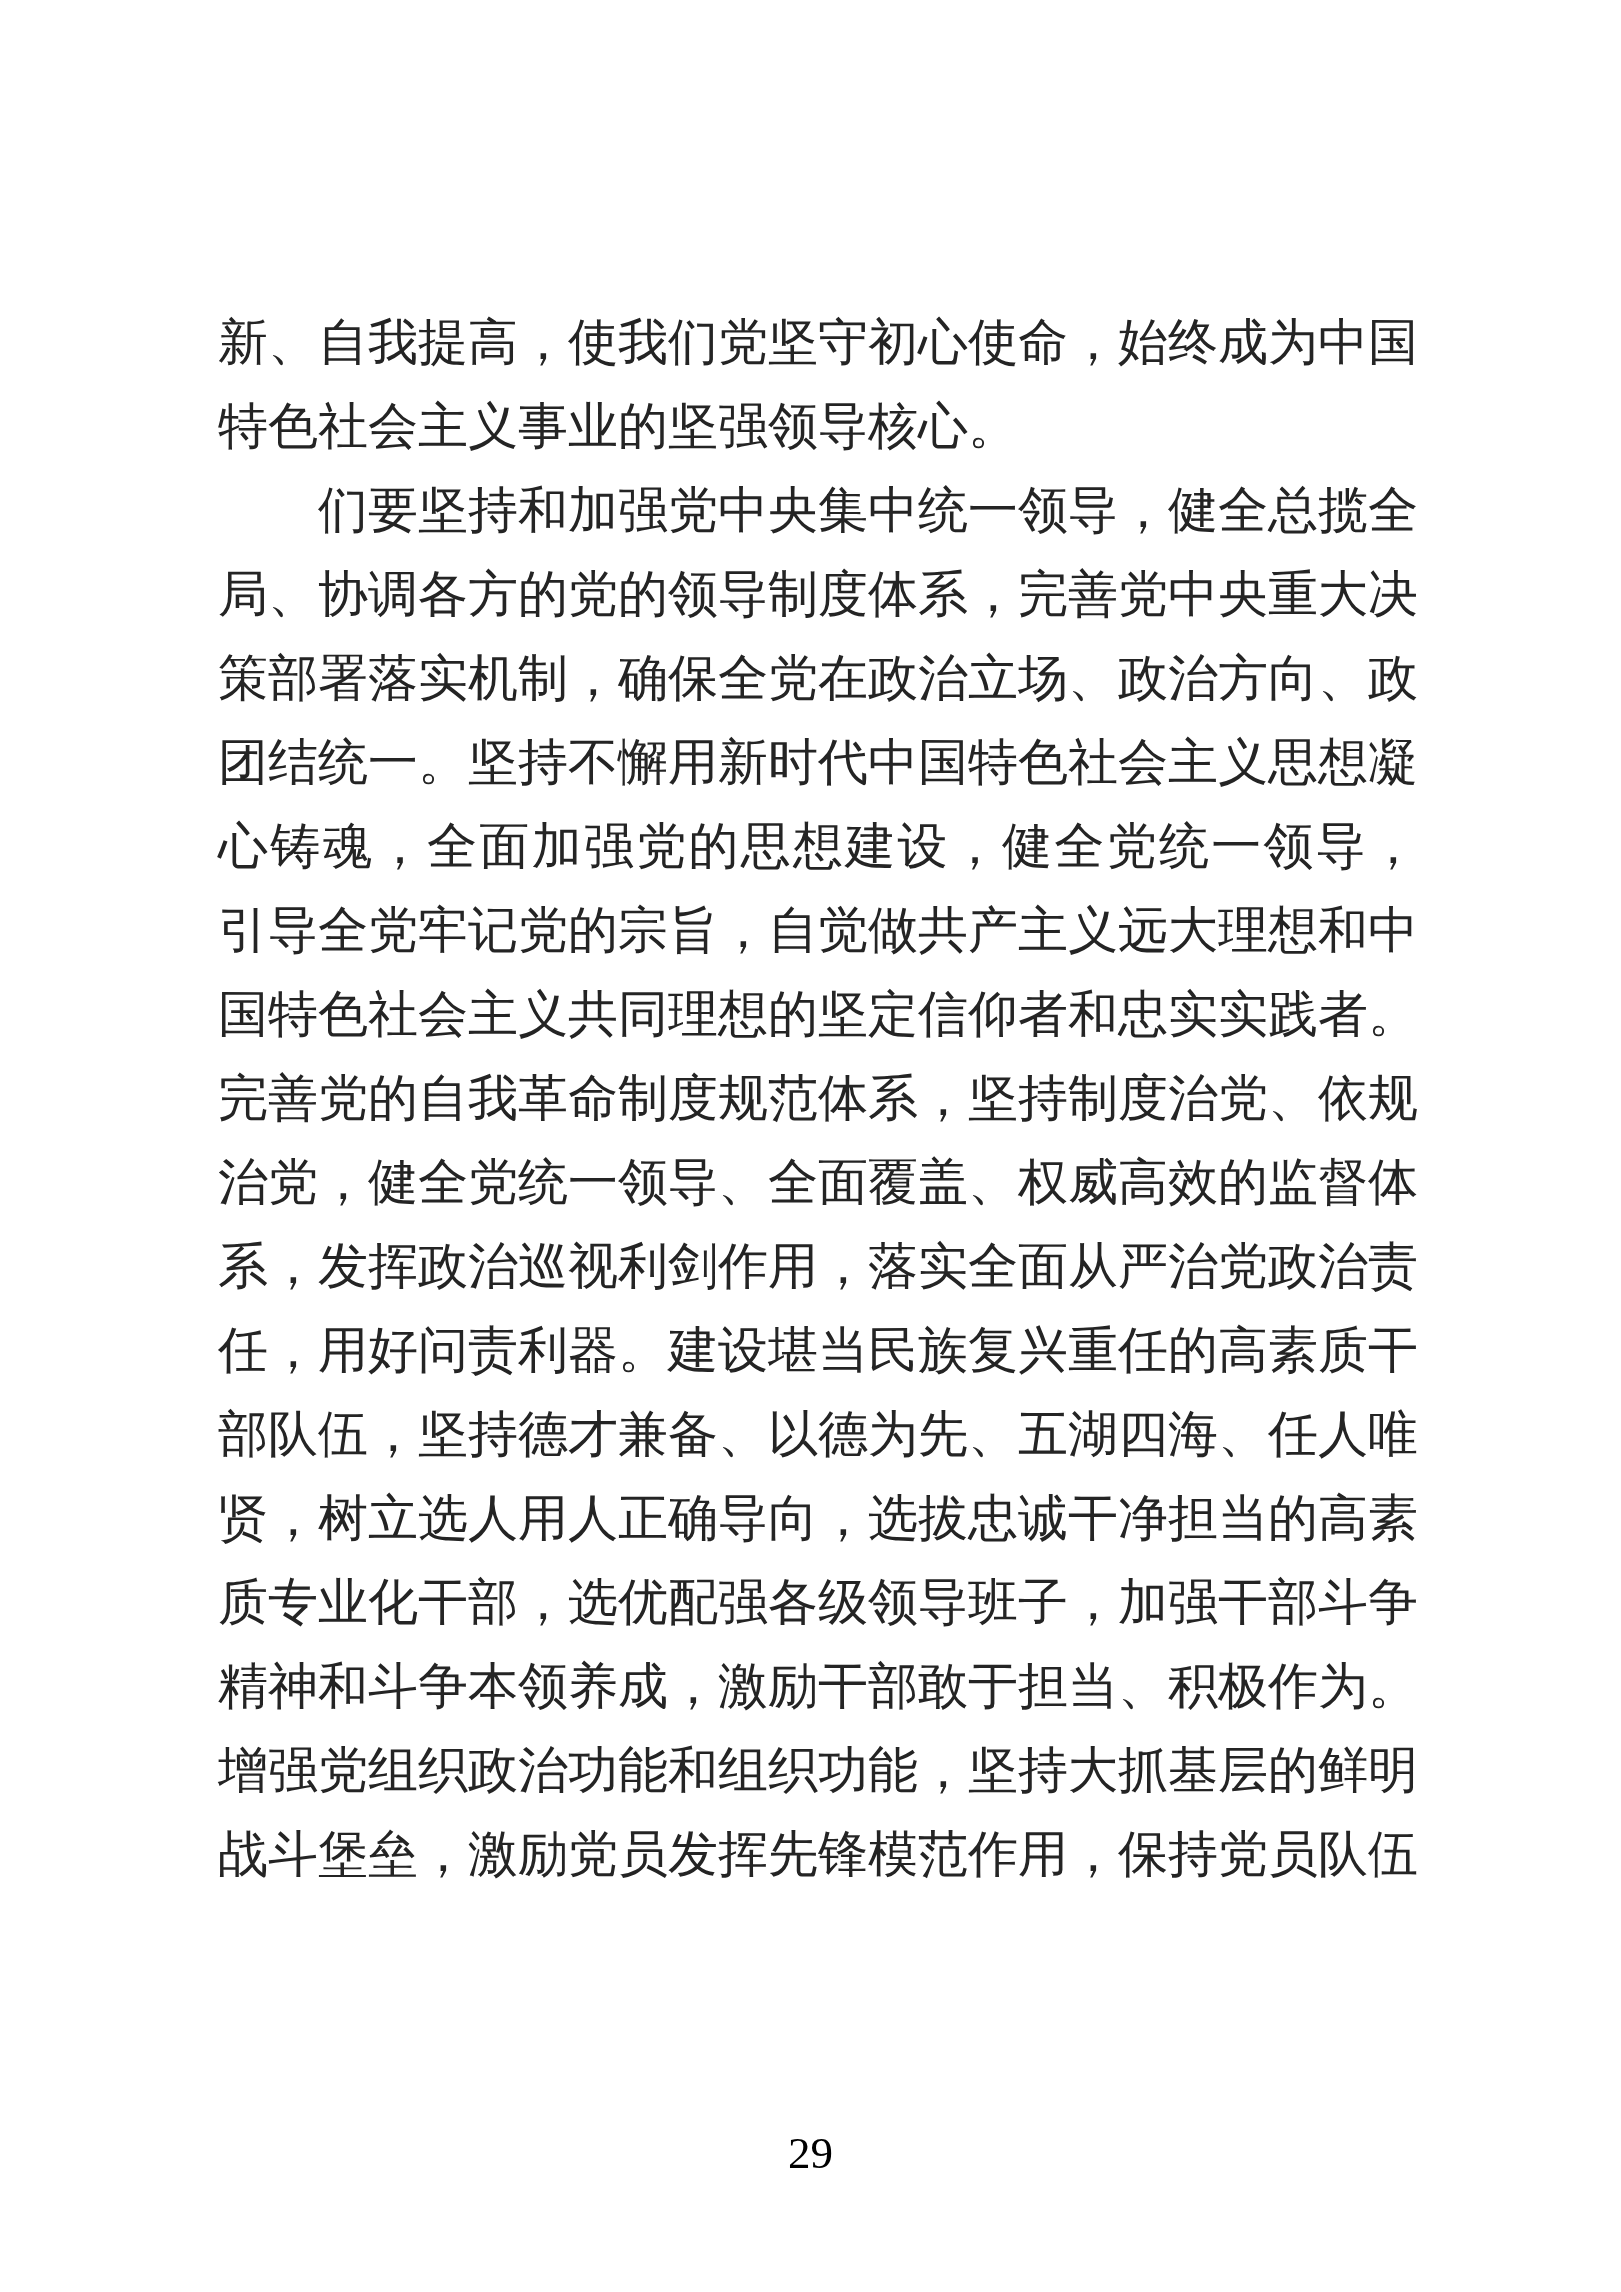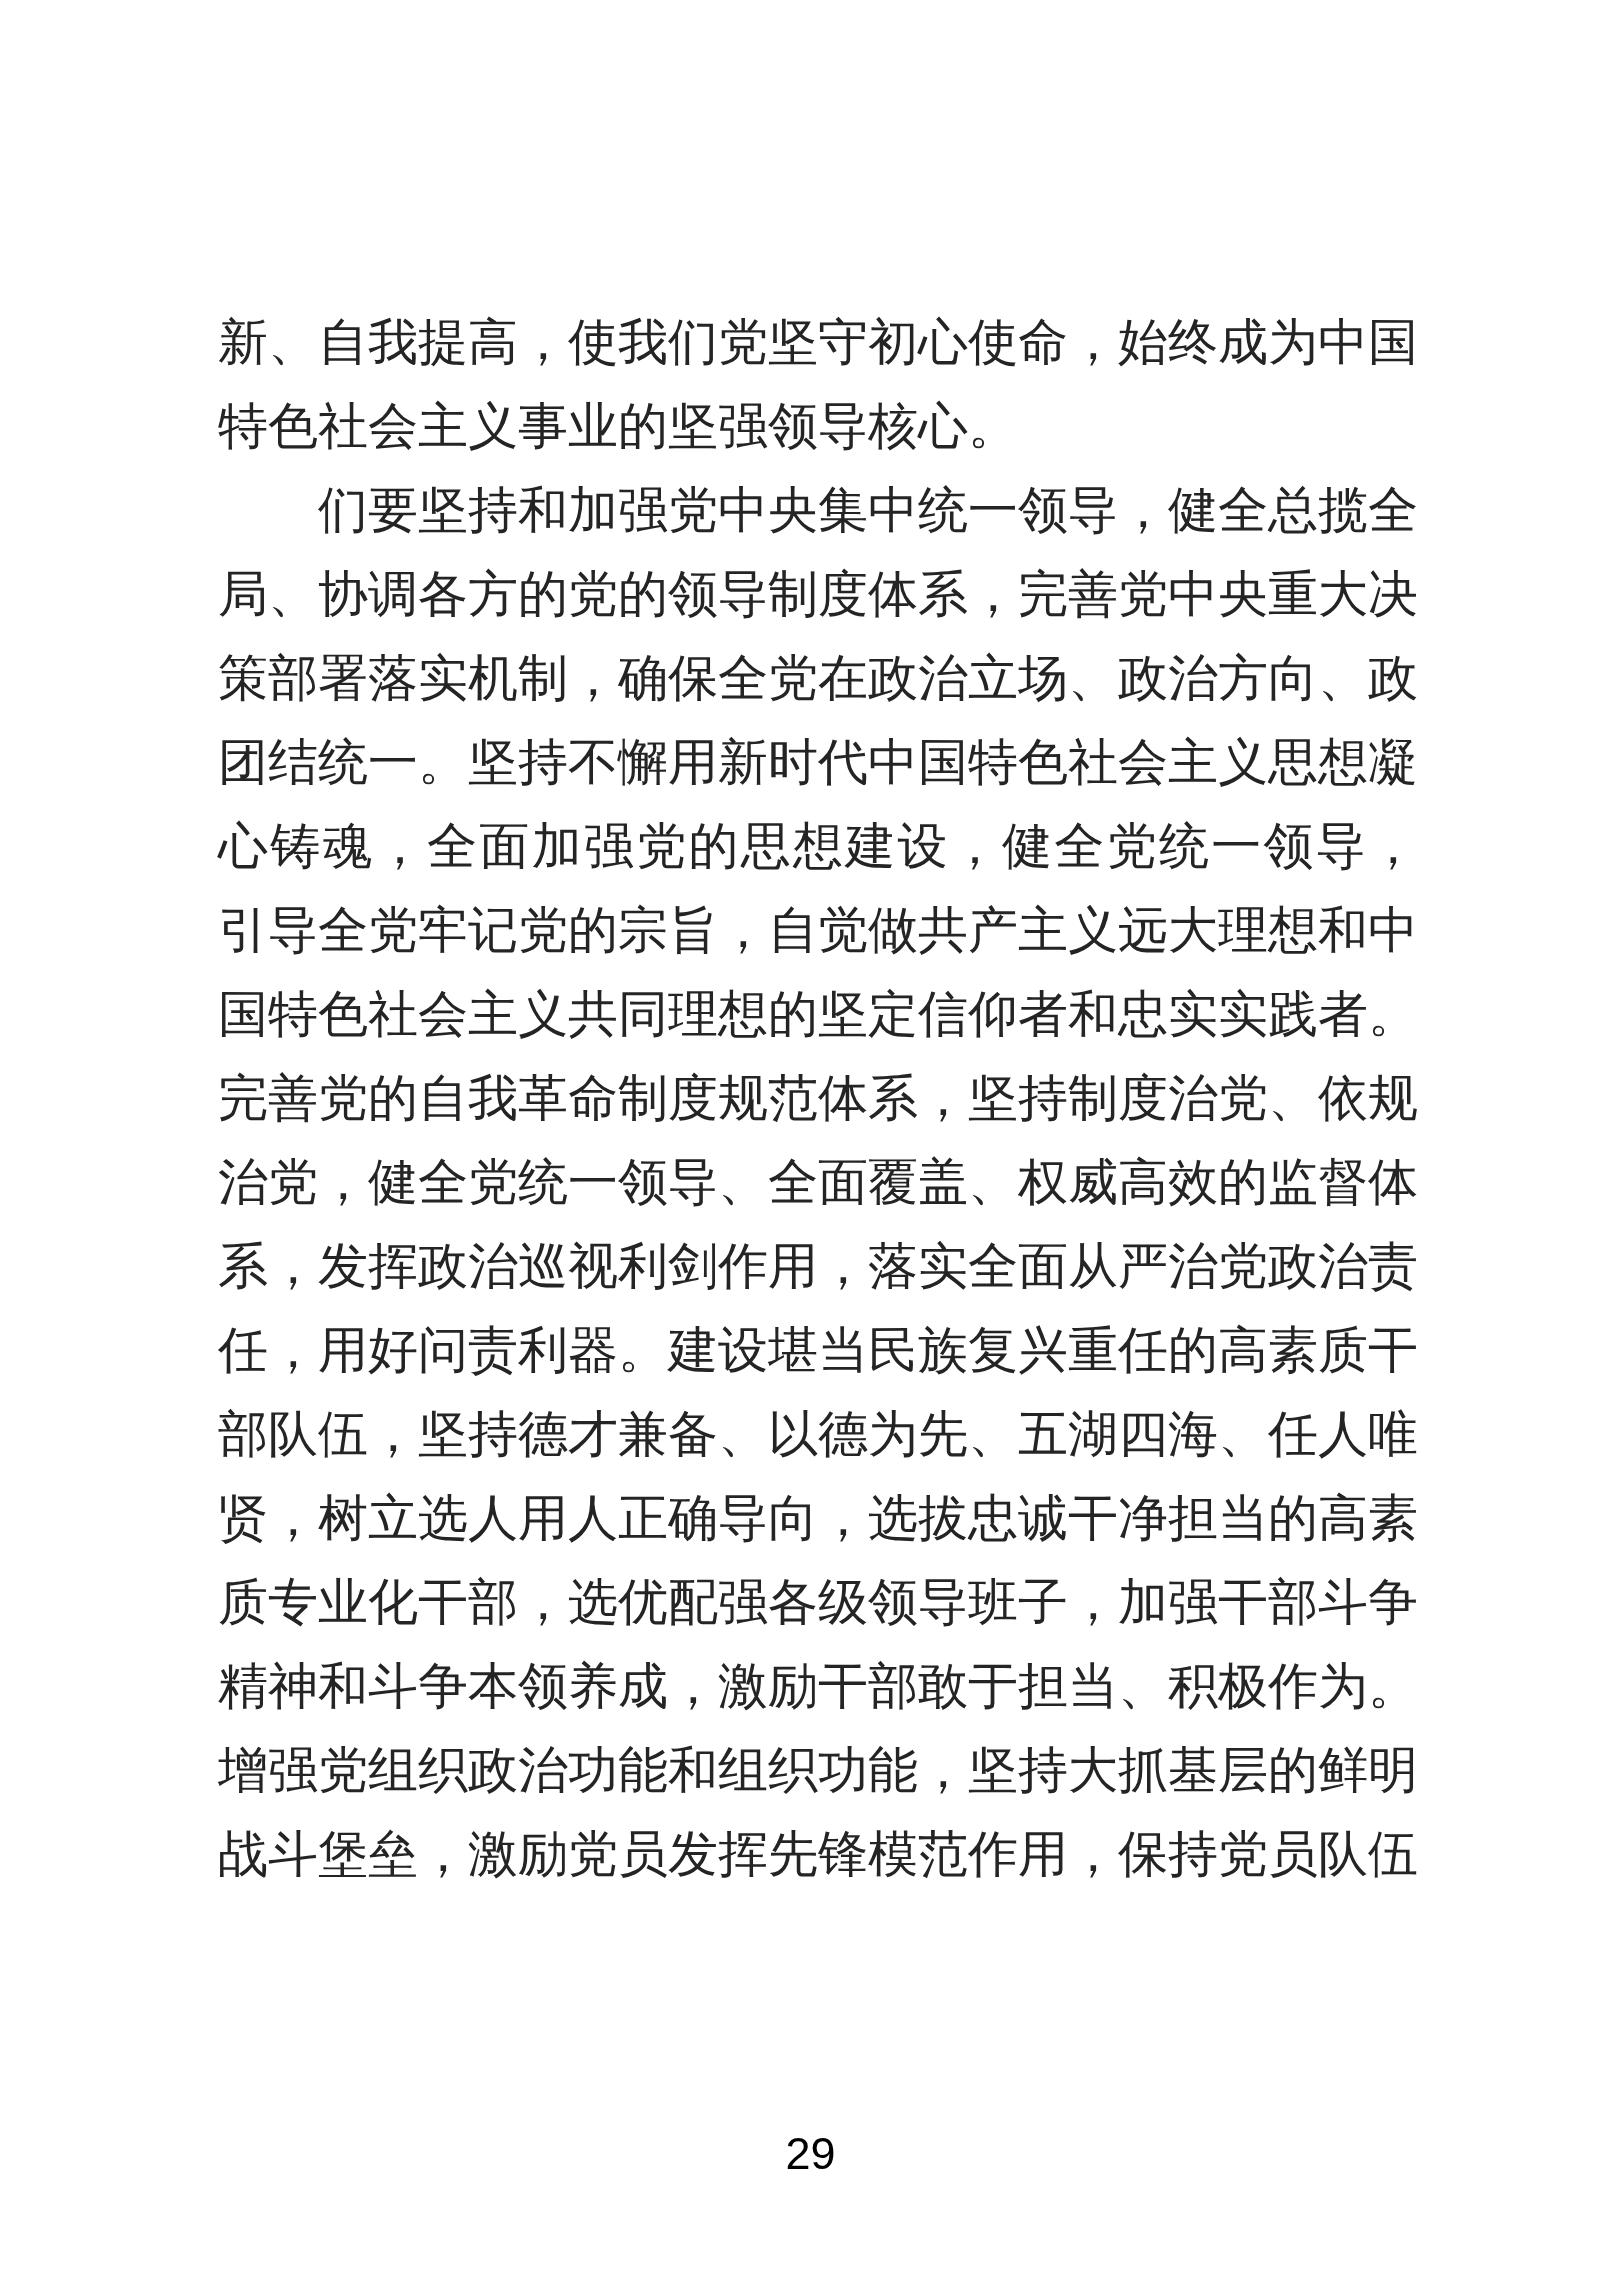--- a/index.html
+++ b/index.html
@@ -41,21 +41,21 @@
   }
   .page-number {
     position: absolute;
     top: 2129px;
     left: 0;
     width: 100%;
     text-align: center;
     font-size: 45px;
     line-height: 49px;
     color: #000000;
-    font-family: Liberation Sans, sans-serif;
+    font-family: Liberation Serif, serif;
   }
 </style>
 </head>
 <body>
 
 <div class="page">
   <div class="text-block">
       <div class="text-line">新、自我提高，使我们党坚守初心使命，始终成为中国</div>
       <div class="text-line flush-left">特色社会主义事业的坚强领导核心。</div>
       <div class="text-line indent-2">们要坚持和加强党中央集中统一领导，健全总揽全</div>

